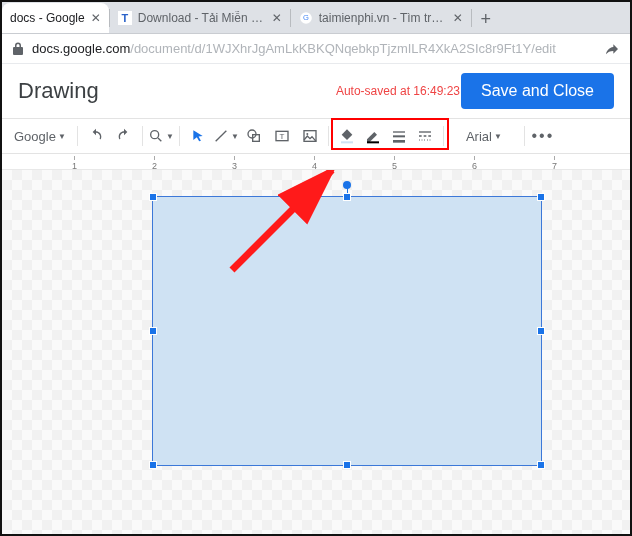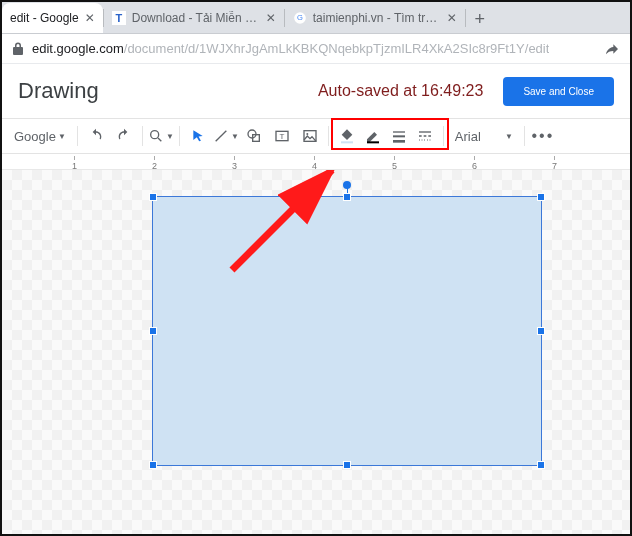--- a/index.html
+++ b/index.html
@@ -53,30 +53,30 @@
   .url { font-size: 13px; color:#b0b4b9; white-space:nowrap; overflow:hidden; }
   .url .dark { color:#202124; }
   .share { margin-left:auto; font-size:16px; color:#5f6368; }
 
   
   .draw-head {
     height: 54px;
     display: flex;
     align-items: center;
     padding: 0 16px;
-    gap: 8px;
+    gap: 0;
   }
   .draw-title { font-size: 22px; color:#3c4043; font-weight:400; }
-  .autosave { font-size:16px; color:#7f1d1d; margin-left:auto; margin-right:12px; }
+  .autosave { font-size:12px; color:#ef4444; margin-left:auto; margin-right:1px; }
   .save-close {
     background: #1a73e8;
     color:#fff;
     border-radius:4px;
     padding: 9px 20px;
-    font-size:10px;
+    font-size:16px;
     font-weight:500;
     border:none;
   }
 
   
   .toolbar {
     height: 36px;
     border-top: 1px solid #e3e3e3;
     border-bottom: 1px solid #e3e3e3;
     display:flex;
@@ -158,21 +158,21 @@
   }
   .watermark .vn{ font-size:12px; margin-left:2px;}
 
   svg { display:block; }
 </style>
 </head>
 <body>
 
 <div class="tabstrip">
   <div class="tab active">
-    <span class="label">edit - Google</span>
+    <span class="label">docs - Google</span>
     <span class="close">✕</span>
   </div>
   <div class="tab-sep"></div>
   <div class="tab">
     <span class="favicon" style="background:#fff;color:#2a62c9;font-weight:700;font-size:11px;display:flex;align-items:center;justify-content:center;">T</span>
     <span class="label">Download - Tải Miễn Phí VN</span>
     <span class="close">✕</span>
   </div>
   <div class="tab-sep"></div>
   <div class="tab">
@@ -189,21 +189,21 @@
   <div class="newtab">+</div>
 </div>
 
 <div class="addr">
   <span class="lock">
     <svg width="12" height="14" viewBox="0 0 12 14">
         <path fill="#5f6368" d="M3 5V3.5a3 3 0 016 0V5h1a1 1 0 011 1v6a1 1 0 01-1 1H2a1 1 0 01-1-1V6a1 1 0 011-1h1zm1.5 0h3V3.5a1.5 1.5 0 00-3 0V5z"></path>
       </svg>
   </span>
   <span class="url">
-    <span class="dark">edit.google.com</span><span>/document/d/1WJXhrJgAmLkKBKQNqebkpTjzmILR4XkA2SIc8r9Ft1Y/edit</span>
+    <span class="dark">docs.google.com</span><span>/document/d/1WJXhrJgAmLkKBKQNqebkpTjzmILR4XkA2SIc8r9Ft1Y/edit</span>
   </span>
   <span class="share">
     <svg width="16" height="16" viewBox="0 0 24 24">
         <path fill="#5f6368" d="M14 9V5l7 7-7 7v-4.1c-5 0-8.5 1.6-11 5.1 1-5 4-10 11-11z"></path>
       </svg>
   </span>
 </div>
 
 <div class="draw-head">
   <span class="draw-title">Drawing</span>
@@ -292,21 +292,21 @@
     <div class="tbtn">
       <svg width="16" height="16" viewBox="0 0 24 24">
           <line x1="3" y1="6" x2="21" y2="6" stroke="#5f6368" stroke-width="2"></line>
           <line x1="3" y1="12" x2="21" y2="12" stroke="#5f6368" stroke-width="2" stroke-dasharray="4 3"></line>
           <line x1="3" y1="18" x2="21" y2="18" stroke="#5f6368" stroke-width="2" stroke-dasharray="1 3"></line>
         </svg>
     </div>
   </div>
 
   <div class="sep"></div>
-  <div class="tbtn text-btn" style="min-width:70px; justify-content:space-between;">
+  <div class="tbtn text-btn" style="min-width:70px; ">
     <span>Arial</span>
       <span class="dd">▼</span>
   </div>
   <div class="sep"></div>
   <div class="tbtn" style="letter-spacing:2px;">•••</div>
 </div>
 
 <div class="ruler">
   <span class="tick" style="left:70px">1</span>
   <span class="tick" style="left:150px">2</span>

